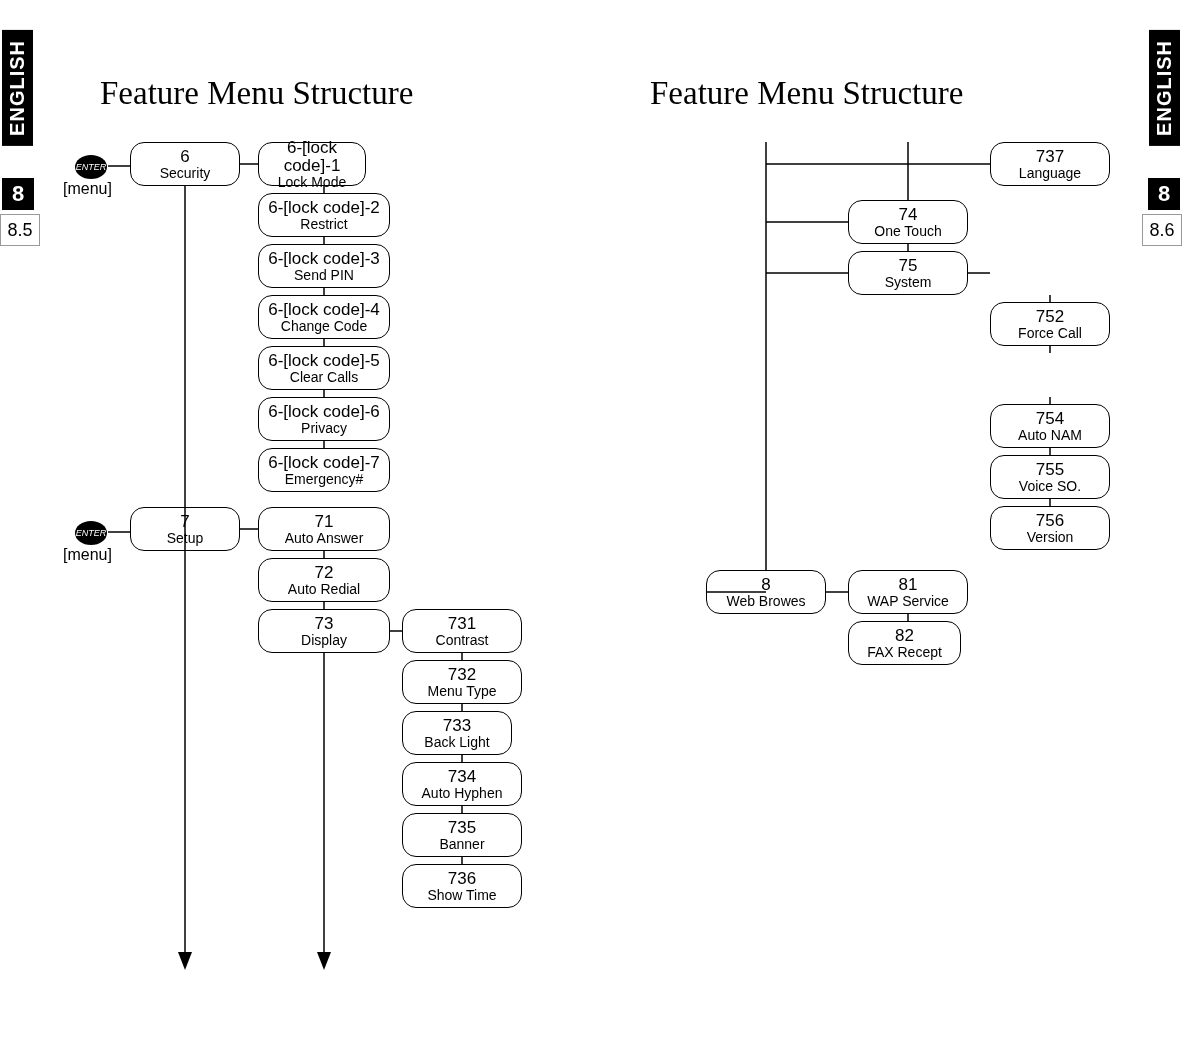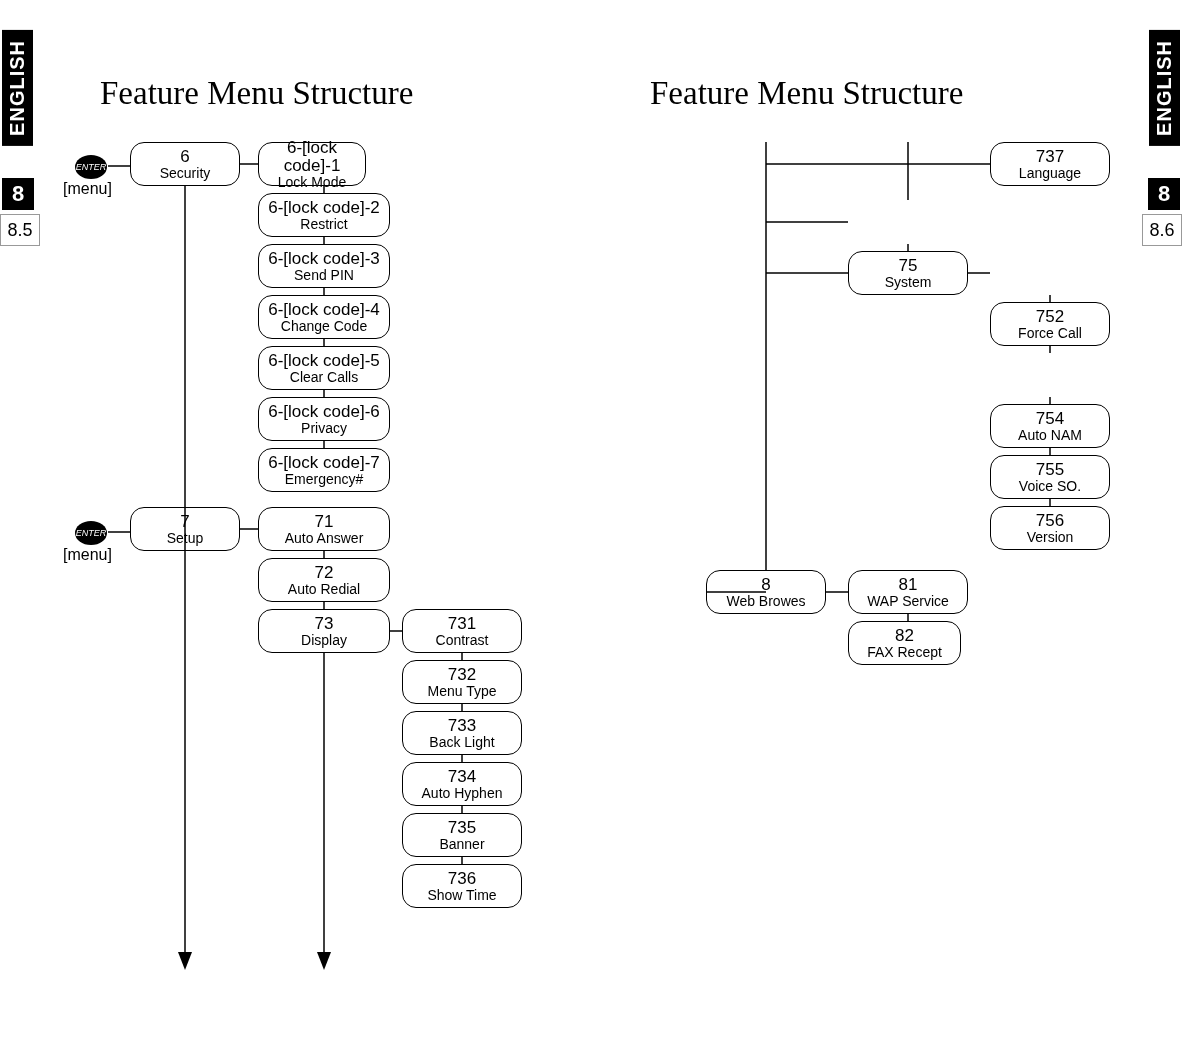--- a/index.html
+++ b/index.html
@@ -90,21 +90,21 @@
     </div>
 
   <div class="node" style="left:402px;top:609px;width:120px;height:44px">
       <span class="n1">731</span>
       <span class="n2">Contrast</span>
     </div>
   <div class="node" style="left:402px;top:660px;width:120px;height:44px">
       <span class="n1">732</span>
       <span class="n2">Menu Type</span>
     </div>
-  <div class="node" style="left:402px;top:711px;width:120px;height:44px">
+  <div class="node" style="left:402px;top:711px;width:110px;height:44px">
       <span class="n1">733</span>
       <span class="n2">Back Light</span>
     </div>
   <div class="node" style="left:402px;top:762px;width:120px;height:44px">
       <span class="n1">734</span>
       <span class="n2">Auto Hyphen</span>
     </div>
   <div class="node" style="left:402px;top:813px;width:120px;height:44px">
       <span class="n1">735</span>
       <span class="n2">Banner</span>
@@ -112,20 +112,24 @@
   <div class="node" style="left:402px;top:864px;width:120px;height:44px">
       <span class="n1">736</span>
       <span class="n2">Show Time</span>
     </div>
 
   <div class="node" style="left:990px;top:142px;width:120px;height:44px">
       <span class="n1">737</span>
       <span class="n2">Language</span>
     </div>
 
+  <div class="node" style="left:848px;top:200px;width:120px;height:44px">
+      <span class="n1">74</span>
+      <span class="n2">One Touch</span>
+    </div>
 
   <div class="node" style="left:848px;top:251px;width:120px;height:44px">
       <span class="n1">75</span>
       <span class="n2">System</span>
     </div>
 
   <div class="node" style="left:990px;top:302px;width:120px;height:44px">
       <span class="n1">752</span>
       <span class="n2">Force Call</span>
     </div>

